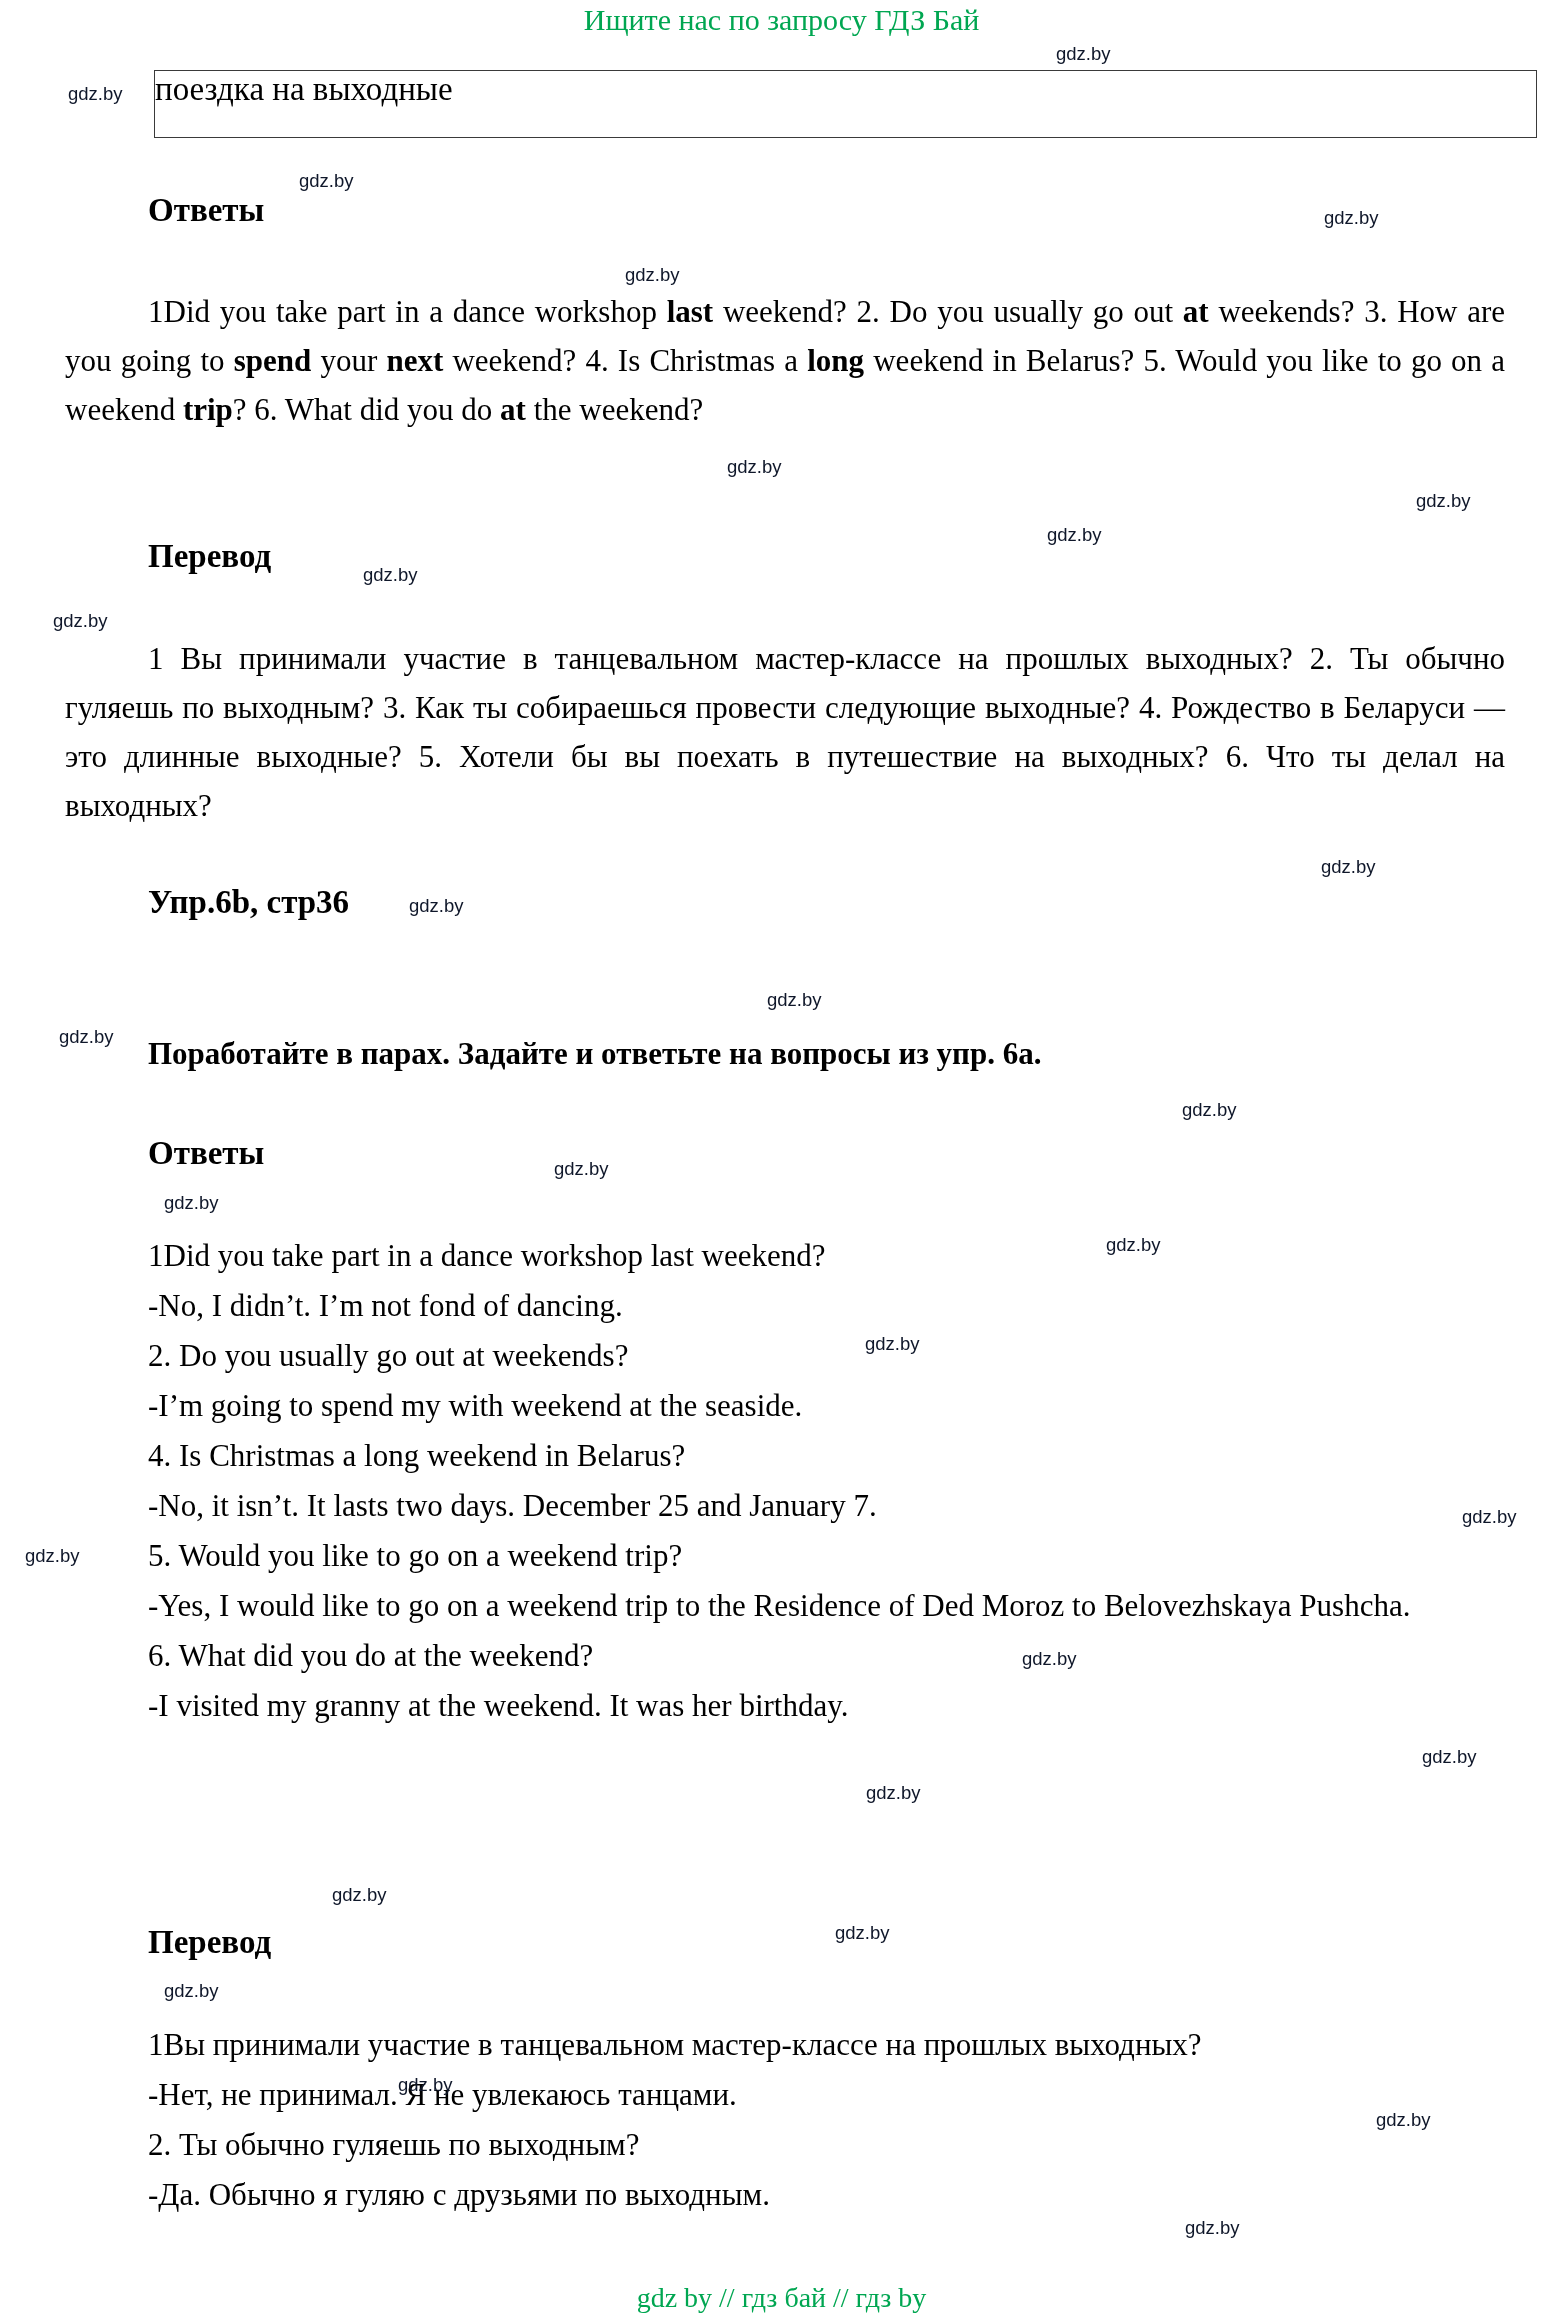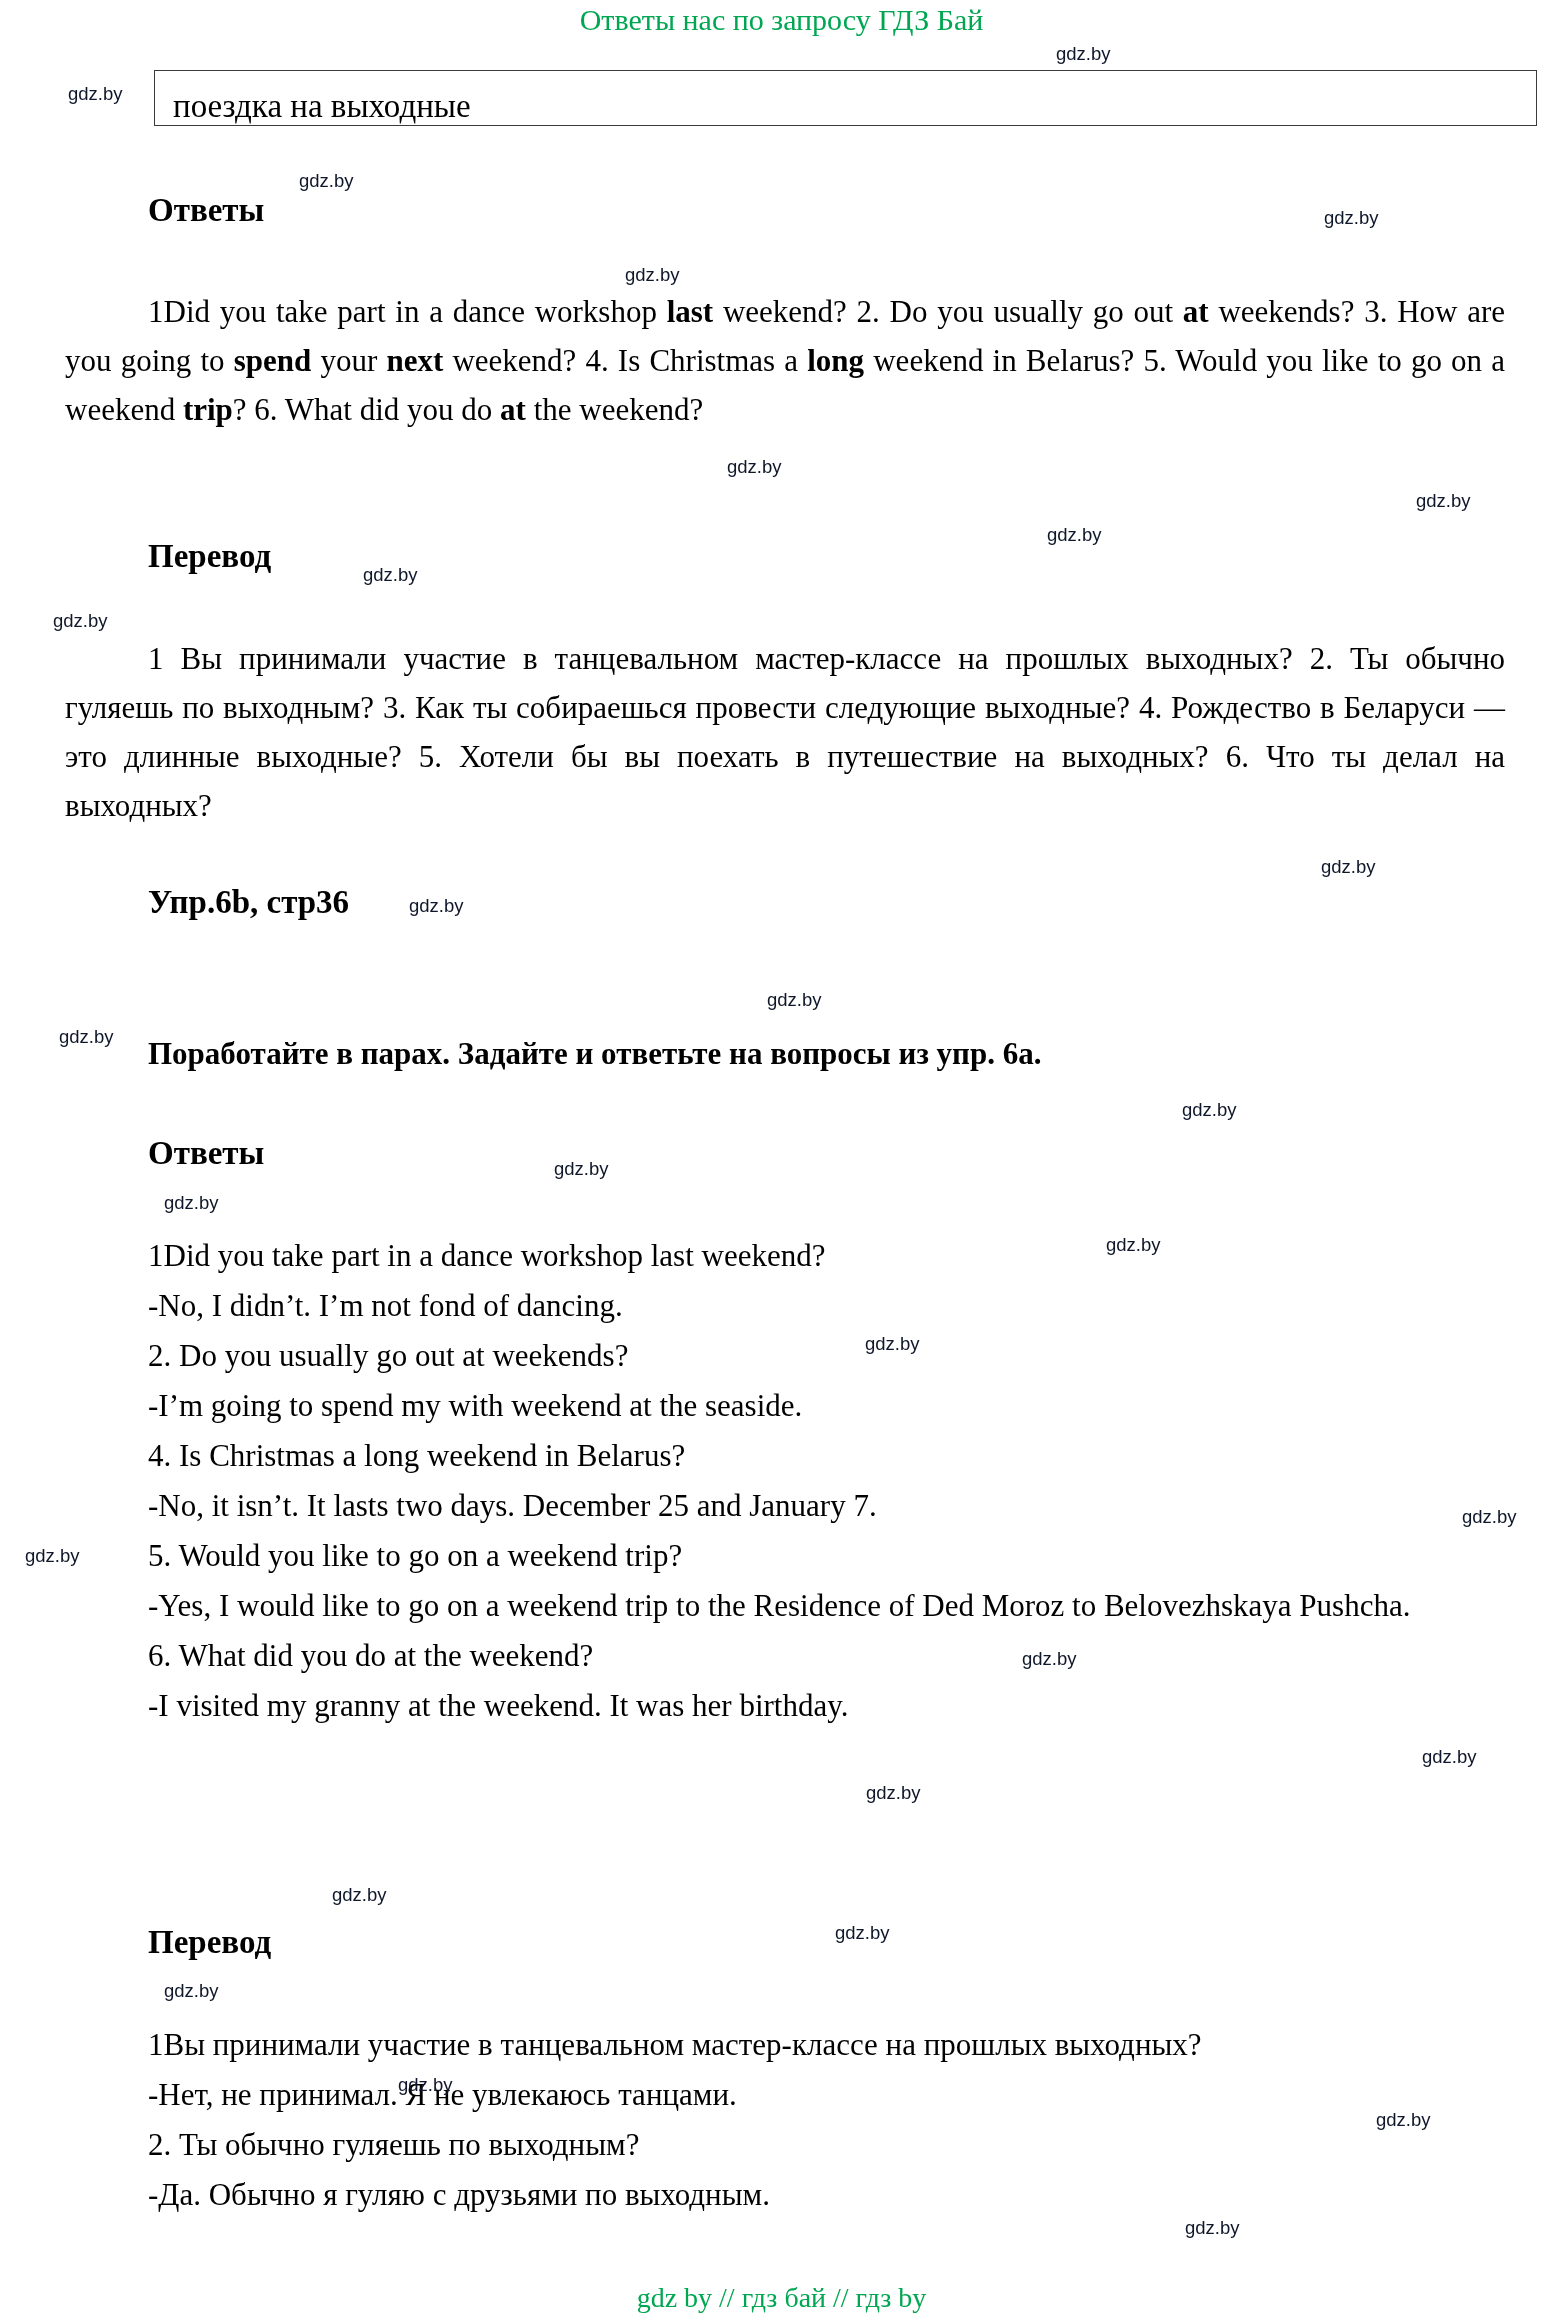--- a/index.html
+++ b/index.html
@@ -22,25 +22,24 @@
     color: #00a651;
   }
   .banner.top { top: 3px; font-size: 30px; }
   .banner.bottom { top: 2282px; font-size: 28px; }
 
   .title-box {
     position: absolute;
     left: 154px;
     top: 70px;
     width: 1383px;
-    height: 56px;
+    height: 68px;
     border: 1.5px solid #3a3a3a;
     display: flex;
-    align-items: flex-end;
-    padding-left: 18px;
+    align-items: flex-start;
     font-size: 33px;
     background: #ffffff;
   }
 
   .block {
     position: absolute;
     left: 65px;
     width: 1440px;
     font-size: 31px;
     line-height: 49px;
@@ -70,21 +69,21 @@
     font-size: 18.5px;
     color: #0f172a;
     white-space: nowrap;
   }
 </style>
 </head>
 <body>
 
 <div class="page">
 
-  <div class="banner top">Ответы нас по запросу ГДЗ Бай</div>
+  <div class="banner top">Ищите нас по запросу ГДЗ Бай</div>
 
   <div class="title-box">
     <span>поездка на выходные</span>
   </div>
 
   <h2 class="block" style="top:190px">Ответы</h2>
 
   <p class="block" style="top:287px"><span>1Did you take part in a dance workshop </span><b>last</b><span> weekend? 2. Do you usually go out </span><b>at</b><span> weekends? 3. How are you going to </span><b>spend</b><span> your </span><b>next</b><span> weekend? 4. Is Christmas a </span><b>long</b><span> weekend in Belarus? 5. Would you like to go on a weekend </span><b>trip</b><span>? 6. What did you do </span><b>at</b><span> the weekend?</span></p>
 
   <h2 class="block" style="top:536px">Перевод</h2>

